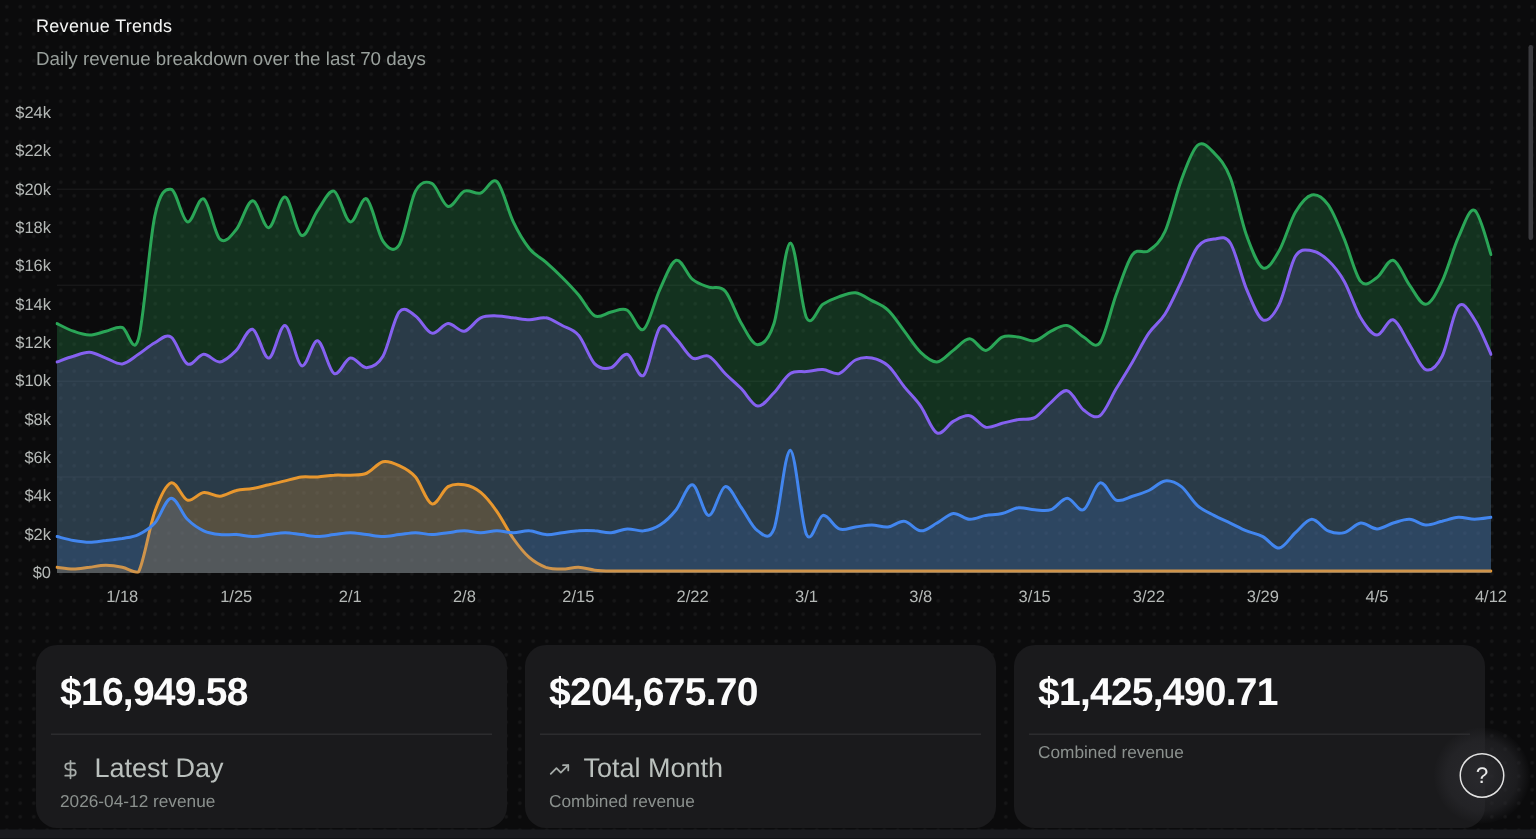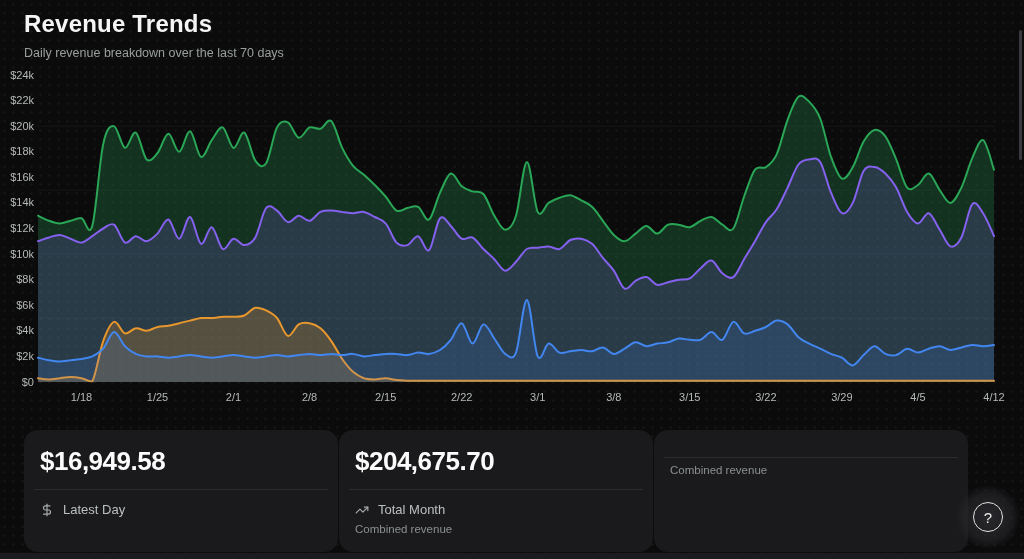--- a/index.html
+++ b/index.html
@@ -8,35 +8,35 @@
     background:#0b0b0c;
     font-family:"Liberation Sans",sans-serif;
     -webkit-font-smoothing:antialiased;
   }
   .page{
     position:absolute;inset:0;
     background-image:radial-gradient(circle, rgba(255,255,255,0.05) 0.8px, transparent 1.5px);
     background-size:9px 9px;
   }
   .header{position:absolute;left:24px;top:10px;z-index:3;}
-  .page-title{margin:0;font-size:24px;font-weight:700;color:#f4f5f4;letter-spacing:.2px;}
+  .page-title{margin:0;font-size:12px;font-weight:400;color:#f4f5f4;letter-spacing:.2px;}
   .page-subtitle{margin:8px 0 0;font-size:12.5px;color:#99a09c;}
   #chart-svg{position:absolute;left:0;top:0;z-index:1;}
   #chart-svg text.axis{font-size:11px;fill:#b5b9b7;font-family:"Liberation Sans",sans-serif;}
-  .cards{position:absolute;left:24px;top:430px;display:flex;gap:1px;z-index:2;}
+  .cards{position:absolute;left:24px;top:430px;display:flex;gap:12px;z-index:2;}
   .card{
     width:314px;height:122px;box-sizing:border-box;
     background:#1a1a1c;border-radius:14px;padding:15px 16px 0;
   }
   .card-value{font-size:26px;line-height:32px;font-weight:600;color:#fbfbfb;letter-spacing:-0.5px;}
   .card-divider{height:1px;background:#2c2c2e;margin:12px -6px 0;}
   .card-label-row{margin-top:12px;display:flex;align-items:center;gap:9px;}
   .card-icon{width:14px;height:14px;color:#a6aca9;display:inline-flex;align-items:center;justify-content:center;font-size:13px;line-height:14px;}
   .card-icon svg{width:14px;height:14px;}
-  .card-label{font-size:13px;color:#bac0bd;}
+  .card-label{font-size:18px;color:#bac0bd;}
   .card-sublabel{margin-top:6px;font-size:11.5px;color:#8b918e;}
   .help-backdrop{
     position:absolute;left:956px;top:485px;width:64px;height:64px;border-radius:50%;
     background:radial-gradient(circle, rgba(42,42,46,0.95) 0%, rgba(42,42,46,0.55) 52%, rgba(42,42,46,0) 72%);
     display:flex;align-items:center;justify-content:center;z-index:4;
   }
   .help-btn{
     width:30px;height:30px;border-radius:50%;box-sizing:border-box;
     border:1.6px solid #e2e2e2;background:transparent;color:#eaeaea;
     font-size:15px;font-weight:500;font-family:"Liberation Sans",sans-serif;
@@ -121,38 +121,40 @@
       <div class="card-divider"></div>
       <div class="card-label-row">
         <span class="card-icon">
           <svg viewBox="0 0 24 24" fill="none" stroke="currentColor" stroke-width="2" stroke-linecap="round" stroke-linejoin="round">
               <line x1="12" y1="2" x2="12" y2="22"></line>
               <path d="M17 5H9.5a3.5 3.5 0 0 0 0 7h5a3.5 3.5 0 0 1 0 7H6"></path>
             </svg>
         </span>
         <span class="card-label">Latest Day</span>
       </div>
+      <div class="card-sublabel">2026-04-12 revenue</div>
     </div>
 
     <div class="card">
       <div class="card-value">$204,675.70</div>
       <div class="card-divider"></div>
       <div class="card-label-row">
         <span class="card-icon">
           <svg viewBox="0 0 24 24" fill="none" stroke="currentColor" stroke-width="2" stroke-linecap="round" stroke-linejoin="round">
               <polyline points="22 7 13.5 15.5 8.5 10.5 2 17"></polyline>
               <polyline points="16 7 22 7 22 13"></polyline>
             </svg>
         </span>
         <span class="card-label">Total Month</span>
       </div>
       <div class="card-sublabel">Combined revenue</div>
     </div>
 
     <div class="card">
+      <div class="card-value">$1,425,490.71</div>
       <div class="card-divider"></div>
       <div class="card-sublabel">Combined revenue</div>
     </div>
 
   </div>
 
   <div class="help-backdrop">
     <button class="help-btn">
       <span>?</span>
     </button>

